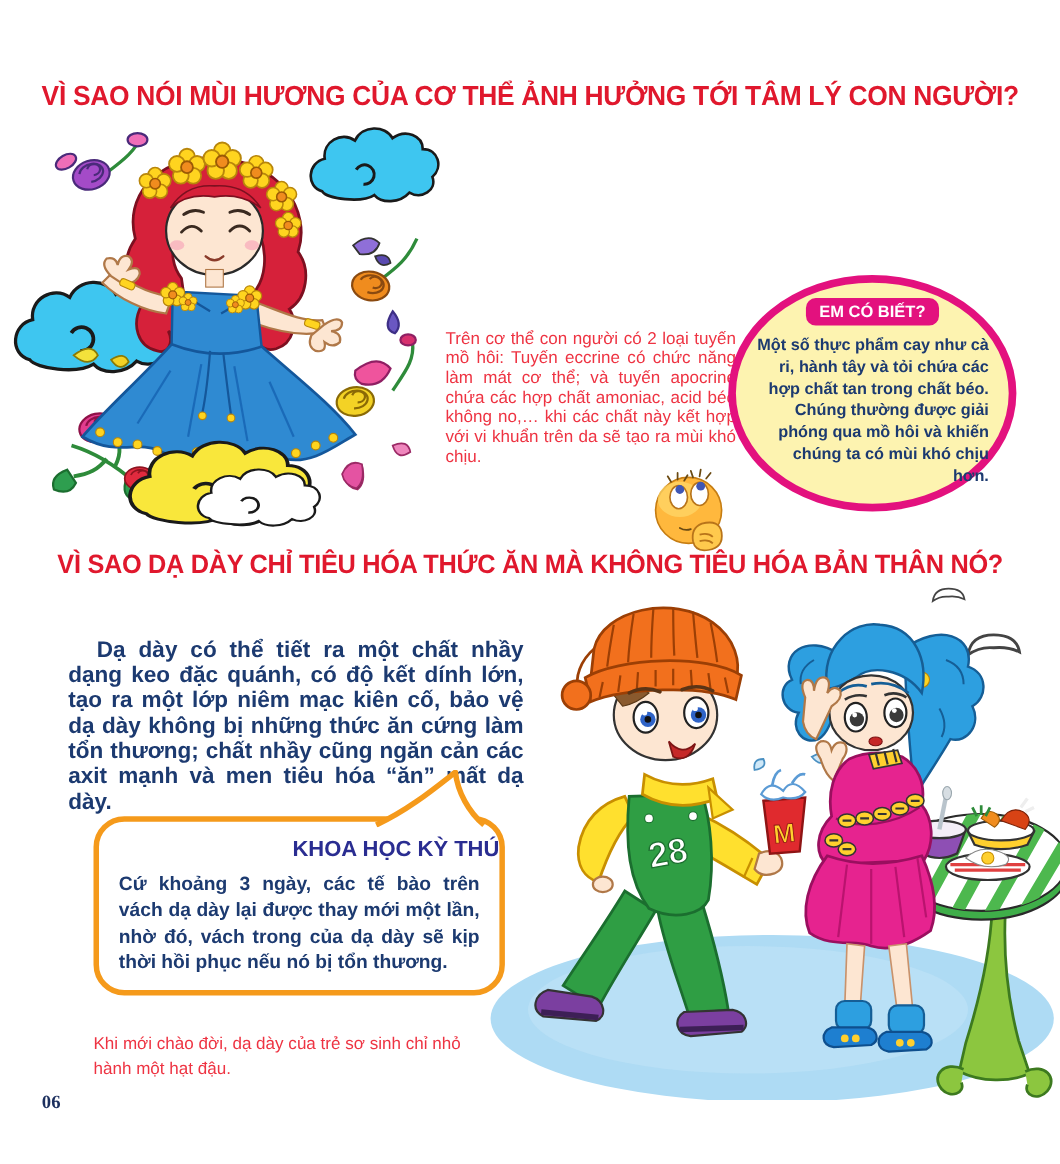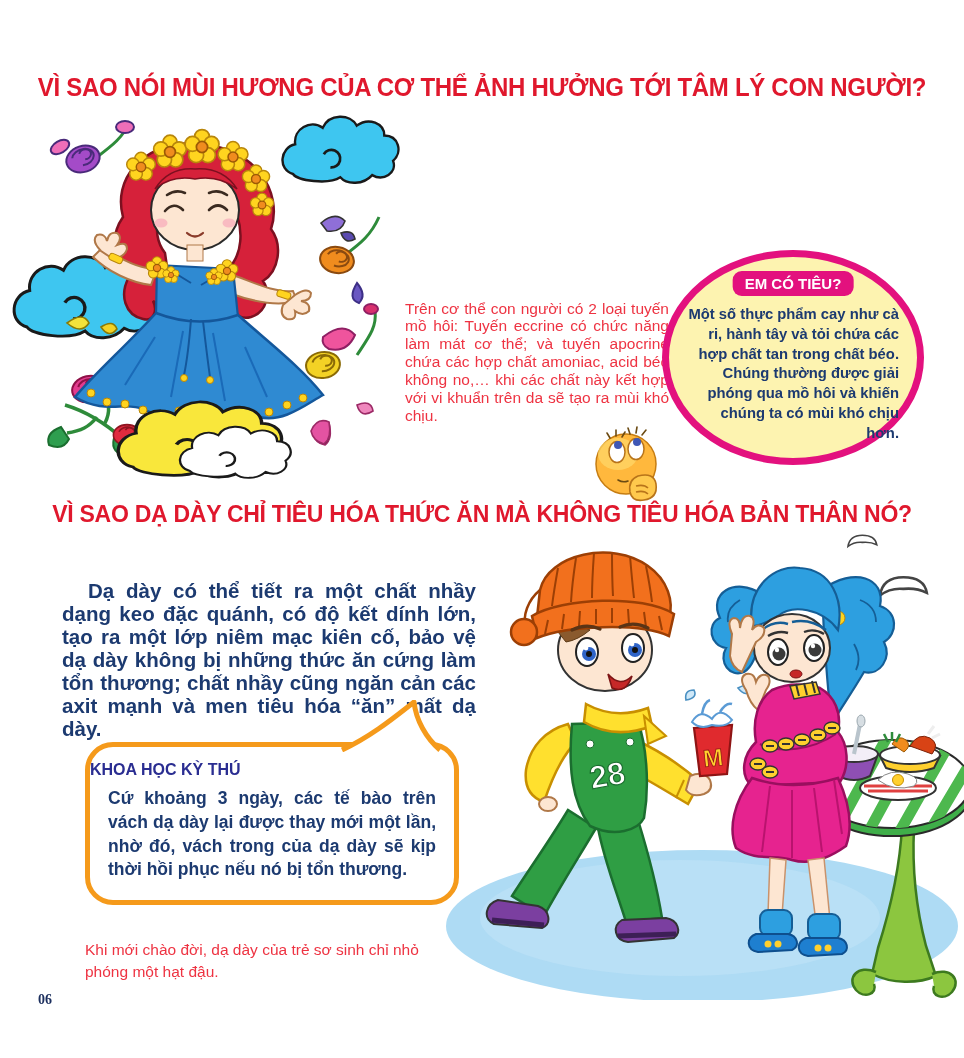--- a/index.html
+++ b/index.html
@@ -18,25 +18,25 @@
   .know-circle{position:absolute;left:662px;top:250px;width:262px;height:215px;
         background:#fdf3b0;border:7px solid #e3117e;border-radius:50%;box-sizing:border-box;}
   .know-badge{position:absolute;left:50%;top:14px;transform:translateX(-50%);
         background:#e3117e;color:#fff;font-weight:800;font-size:15px;
         padding:4px 12px;border-radius:9px;white-space:nowrap;}
   .know-text{position:absolute;left:18px;right:18px;top:48px;text-align:right;
         color:#1c3a70;font-weight:700;font-size:14.8px;line-height:1.34;}
   .bubble{position:absolute;left:85px;top:742px;width:374px;height:163px;
         border:5px solid #f59a1b;border-radius:28px;box-sizing:border-box;background:#fff;}
   .bubble-tail{position:absolute;left:248px;top:-47px;width:120px;height:52px;}
-  .bubble-head{margin-top:14px;text-align:left;color:#2a2d91;font-weight:800;font-size:16px;}
+  .bubble-head{margin-top:14px;text-align:right;color:#2a2d91;font-weight:800;font-size:20px;}
   .bubble-text{margin:8px 18px 17px 18px;color:#1c3a70;font-weight:700;font-size:17.5px;
         line-height:1.36;text-align:justify;}
   .page-num{position:absolute;left:38px;top:992px;color:#1c2f5e;font-weight:700;
-        font-size:14px;font-family:"Liberation Serif","DejaVu Serif",serif;}
+        font-size:17px;font-family:"Liberation Serif","DejaVu Serif",serif;}
   .ill{position:absolute;}
   svg text{font-family:"Liberation Sans","DejaVu Sans",sans-serif;}
 </style>
 </head>
 <body>
 
 <div class="page">
 
   <div class="sec-title title1">VÌ SAO NÓI MÙI HƯƠNG CỦA CƠ THỂ ẢNH HƯỞNG TỚI TÂM LÝ CON NGƯỜI?</div>
 
@@ -209,21 +209,21 @@
         </g>
       <g fill="#ffffff" transform="translate(185,332) scale(1.05,.85)">
           <use href="#cloud"></use>
         </g>
     </g>
   </svg>
 
   <p class="rednote note1">Trên cơ thể con người có 2 loại tuyến mồ hôi: Tuyến eccrine có chức năng làm mát cơ thể; và tuyến apocrine chứa các hợp chất amoniac, acid béo không no,… khi các chất này kết hợp với vi khuẩn trên da sẽ tạo ra mùi khó chịu.</p>
 
   <div class="know-circle">
-    <div class="know-badge">EM CÓ TIÊU?</div>
+    <div class="know-badge">EM CÓ BIẾT?</div>
     <div class="know-text">Một số thực phẩm cay như cà ri, hành tây và tỏi chứa các hợp chất tan trong chất béo. Chúng thường được giải phóng qua mồ hôi và khiến chúng ta có mùi khó chịu hơn.</div>
   </div>
 
   <svg class="ill" style="left:590px;top:424px;" width="80" height="88" viewBox="0 0 80 88">
     <circle cx="36" cy="40" r="30" fill="#ffb83d" stroke="#c67d12" stroke-width="1.5"></circle>
     <ellipse cx="28" cy="30" rx="20" ry="16" fill="#ffd96b" opacity=".7"></ellipse>
     <ellipse cx="27" cy="28" rx="8" ry="10.5" fill="#fff" stroke="#b8741a" stroke-width="1.5"></ellipse>
     <ellipse cx="46" cy="25" rx="8" ry="10.5" fill="#fff" stroke="#b8741a" stroke-width="1.5"></ellipse>
     <circle cx="28" cy="21" r="4" fill="#3f57b5"></circle>
       <circle cx="47" cy="18" r="4" fill="#3f57b5"></circle>
@@ -422,16 +422,16 @@
   </svg>
 
   <div class="bubble">
     <svg class="bubble-tail" width="120" height="52" viewBox="0 0 120 52">
       <path d="M4,50 C34,36 58,16 76,2 C78,20 88,38 102,50" fill="#ffffff" stroke="#f59a1b" stroke-width="5" stroke-linejoin="round"></path>
     </svg>
     <div class="bubble-head">KHOA HỌC KỲ THÚ</div>
     <div class="bubble-text">Cứ khoảng 3 ngày, các tế bào trên vách dạ dày lại được thay mới một lần, nhờ đó, vách trong của dạ dày sẽ kịp thời hồi phục nếu nó bị tổn thương.</div>
   </div>
 
-  <p class="rednote note2">Khi mới chào đời, dạ dày của trẻ sơ sinh chỉ nhỏ phóng một hạt đậu.</p>
+  <p class="rednote note2">Khi mới chào đời, dạ dày của trẻ sơ sinh chỉ nhỏ hành một hạt đậu.</p>
 
   <div class="page-num">06</div>
 </div>
 
 </body></html>

